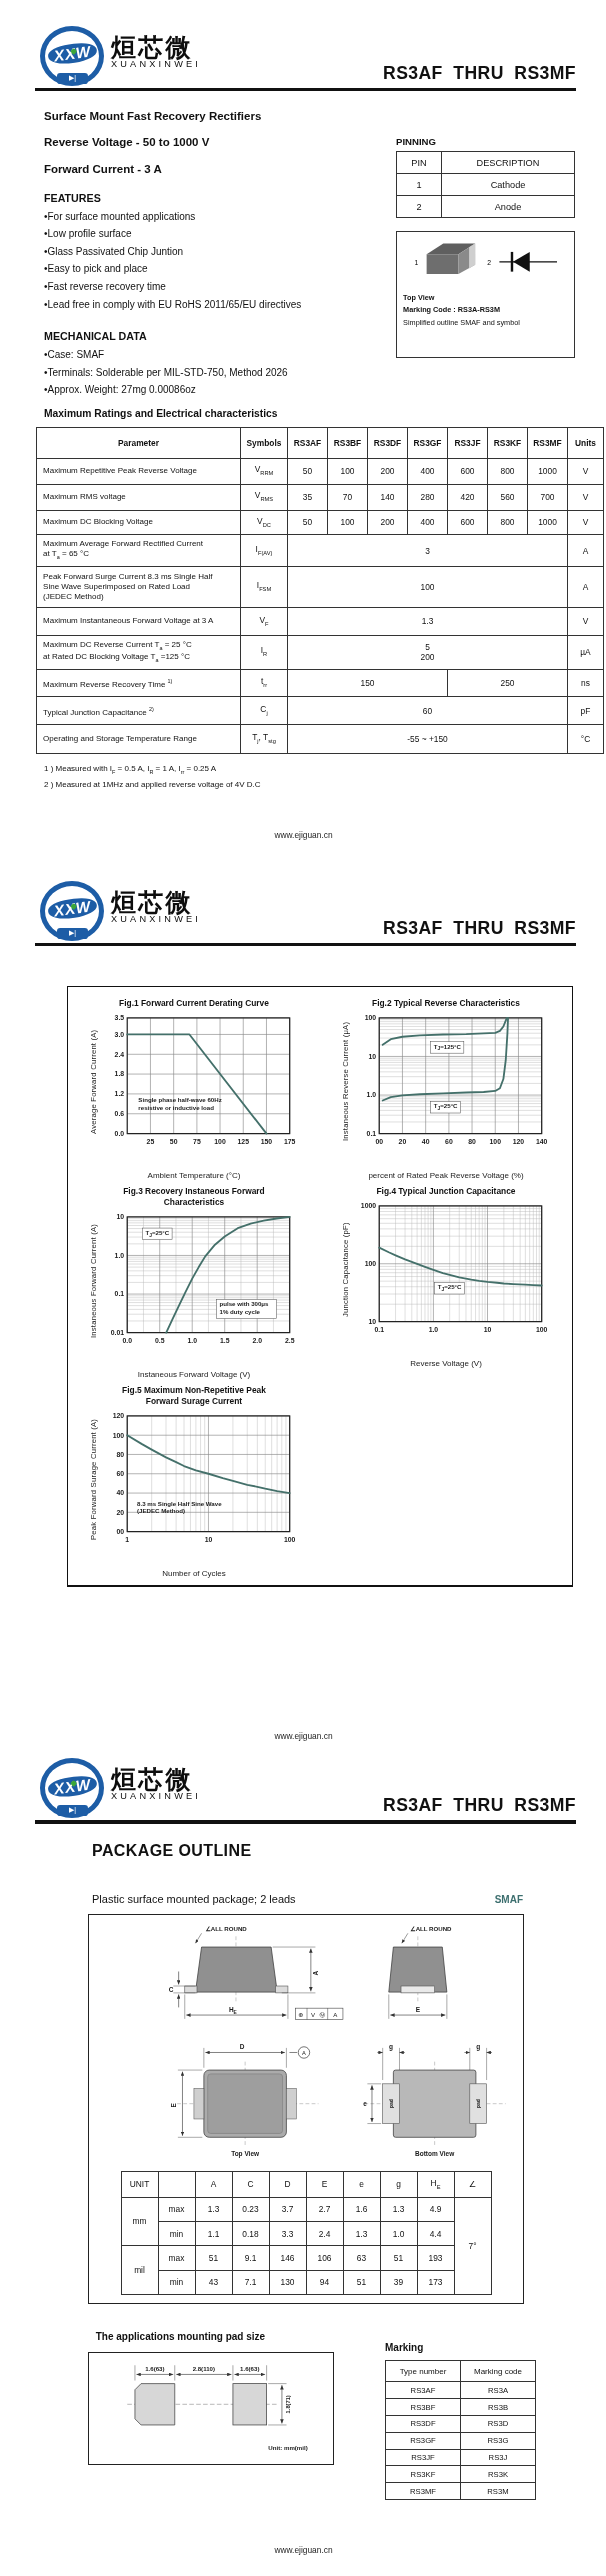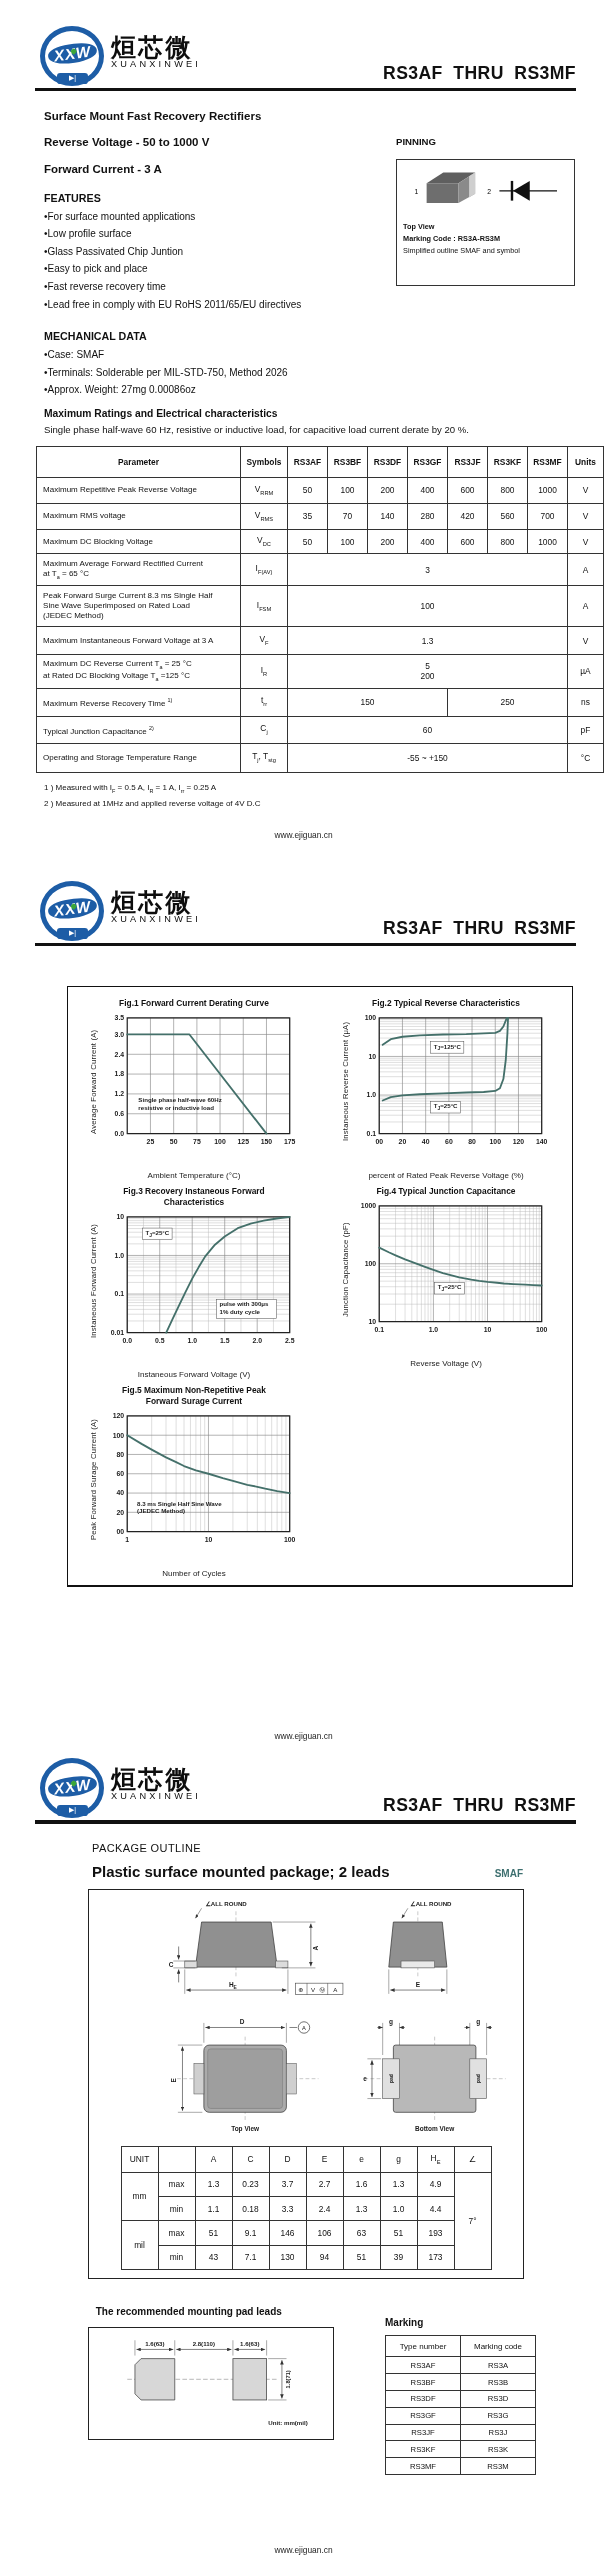--- a/index.html
+++ b/index.html
@@ -54,23 +54,23 @@
   .figbox{margin:40px 34px 0 67px;border:1.7px solid #111;border-bottom-width:2.4px;padding:10.7px 0 7.7px;display:grid;grid-template-columns:1fr 1fr;row-gap:6.1px;}
   .fig{display:flex;flex-direction:column;align-items:center;}
   .fig-title{font-size:8.4px;font-weight:bold;text-align:center;line-height:10.7px;margin-bottom:2.3px;}
   .fig-body{display:flex;align-items:center;}
   .ylab{writing-mode:vertical-rl;transform:rotate(180deg);font-size:7.7px;color:#222;letter-spacing:0.2px;height:141px;text-align:center;}
   .xlab{font-size:8px;margin-top:19px;text-align:center;color:#222;}
   svg.plot{width:201px;height:141px;}
   .tk{font-family:"Liberation Sans",sans-serif;font-size:9px;font-weight:bold;fill:#1a1a1a;}
   .an{font-family:"Liberation Sans",sans-serif;font-size:8px;font-weight:bold;fill:#1a1a1a;}
   
-  .po-h{margin:18.4px 0 0 92px;font-size:11px;font-weight:normal;letter-spacing:0.4px;}
+  .po-h{margin:18.4px 0 0 92px;font-size:16px;font-weight:bold;letter-spacing:0.4px;}
   .po-sub{display:flex;margin:9.2px 84px 0 92px;justify-content:space-between;align-items:baseline;}
-  .po-sub .l{font-size:15px;font-weight:bold;}
+  .po-sub .l{font-size:11px;font-weight:normal;margin-top:24px;}
   .smaf{font-weight:bold;font-size:10px;}
   .obox{margin:9.2px 0 0 88px;width:436px;border:1.2px solid #222;padding:3.1px 0 7.7px;box-sizing:border-box;}
   .dsvg text{font-family:"Liberation Sans",sans-serif;fill:#1a1a1a;}
   .dimtab{border-collapse:collapse;margin:6.1px auto 0;border:1.4px solid #222;}
   .dimtab th,.dimtab td{border:0.8px solid #333;text-align:center;font-size:8.4px;}
   .dimtab th{height:23px;font-weight:normal;width:34px;}
   .dimtab td{height:21.4px;}
   .padrow{display:flex;margin:27.6px 0 0 88px;gap:51px;align-items:flex-start;}
   .pad-h{font-size:10px;font-weight:bold;margin:0 0 9.2px 7.7px;}
   .padbox{width:246px;height:113px;border:1.2px solid #222;box-sizing:border-box;}
@@ -124,20 +124,36 @@
           </ul>
         <div class="blk-h">MECHANICAL DATA</div>
         <ul class="plainlist">
             <li>Case: SMAF</li>
             <li>Terminals: Solderable per MIL-STD-750, Method 2026</li>
             <li>Approx. Weight:  27mg  0.00086oz</li>
           </ul>
       </div>
       <div class="rightcol">
         <div class="pin-h">PINNING</div>
+        <table class="pintab">
+          <tbody>
+              <tr>
+                <th class="c1">PIN</th>
+                <th>DESCRIPTION</th>
+              </tr>
+          <tr>
+                <td>1</td>
+                <td>Cathode</td>
+              </tr>
+          <tr>
+                <td>2</td>
+                <td>Anode</td>
+              </tr>
+        </tbody>
+          </table>
         <div class="symbox">
           <svg width="164" height="47" viewBox="0 0 214 62">
             <text x="14" y="38" font-size="9">1</text>
             <polygon points="30,24 52,10 94,10 72,24" fill="#5f5f5f"></polygon>
             <polygon points="30,24 72,24 72,50 30,50" fill="#6e6e6e"></polygon>
             <polygon points="72,24 94,10 94,38 72,50" fill="#8a8a8a"></polygon>
             <polygon points="86,15 94,10 94,38 86,43" fill="#cfcfcf"></polygon>
             <text x="110" y="38" font-size="9">2</text>
             <g>
               <line x1="126" y1="34" x2="202" y2="34" stroke="#111" stroke-width="1.6"></line>
@@ -148,21 +164,20 @@
           <div class="symtxt" style="margin-top:6.1px">
             <div class="b">Top View</div>
             <div class="b">Marking Code :  RS3A-RS3M</div>
             <div>Simplified outline SMAF and symbol</div>
           </div>
         </div>
       </div>
     </div>
 
     <div class="rat-h">Maximum Ratings and Electrical characteristics</div>
-    <div class="rat-note">Single phase half-wave 60 Hz, resistive or inductive load, for capacitive load current derate by 20 %.</div>
     <table class="rtab">
         <tbody>
           <tr style="height:31px">
     <th style="width:201px">Parameter</th>
     <th style="width:44px">Symbols</th>
             <th style="width:37px">RS3AF</th>
             <th style="width:37px">RS3BF</th>
             <th style="width:37px">RS3DF</th>
             <th style="width:37px">RS3GF</th>
             <th style="width:37px">RS3JF</th>
@@ -843,21 +858,21 @@
               <td>51</td>
               <td>39</td>
               <td>173</td>
             </tr>
           </tbody>
         </table>
     </div>
 
     <div class="padrow">
       <div class="padcol">
-        <div class="pad-h">The recommended mounting pad leads</div>
+        <div class="pad-h">The applications mounting pad size</div>
         <div class="padbox">
           <svg class="dsvg" width="245" height="111" viewBox="0 0 320 145">
             <defs></defs>
             <line x1="60" y1="36" x2="60" y2="16" stroke="#444" stroke-width=".6"></line>
             <line x1="112" y1="36" x2="112" y2="16" stroke="#444" stroke-width=".6"></line>
             <line x1="188" y1="36" x2="188" y2="16" stroke="#444" stroke-width=".6"></line>
             <line x1="232" y1="36" x2="232" y2="16" stroke="#444" stroke-width=".6"></line>
             <line x1="62" y1="28" x2="110" y2="28" stroke="#333" stroke-width=".8" marker-start="url(#as)" marker-end="url(#ae)"></line>
             <line x1="114" y1="28" x2="186" y2="28" stroke="#333" stroke-width=".8" marker-start="url(#as)" marker-end="url(#ae)"></line>
             <line x1="190" y1="28" x2="230" y2="28" stroke="#333" stroke-width=".8" marker-start="url(#as)" marker-end="url(#ae)"></line>

